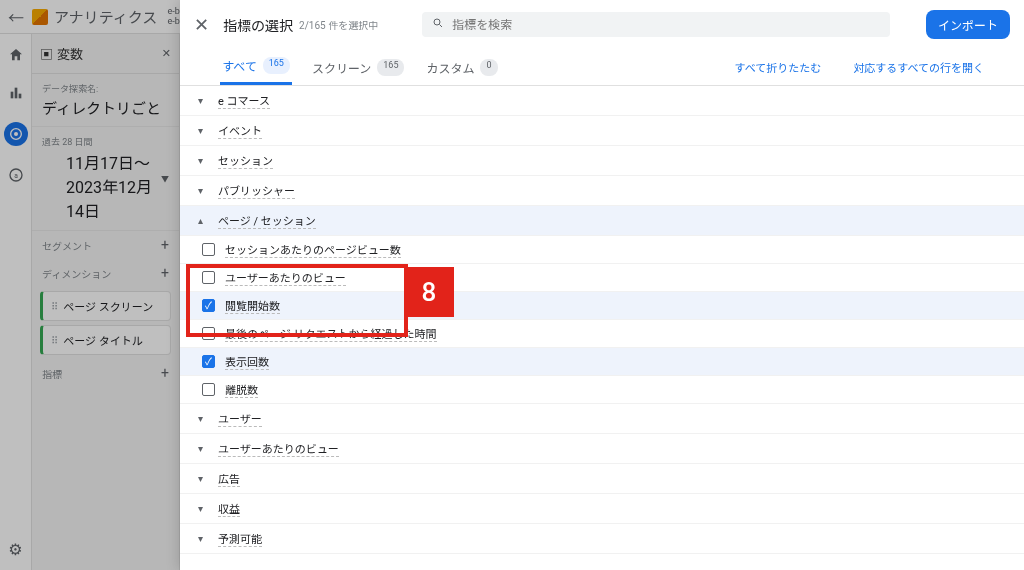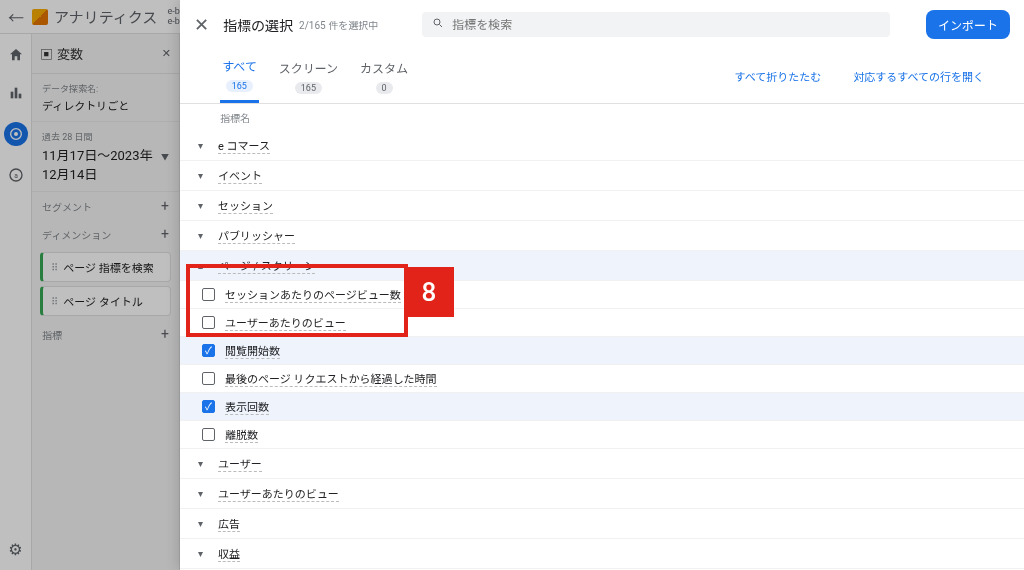--- a/index.html
+++ b/index.html
@@ -18,39 +18,39 @@
 .leftnav { position: absolute; top: 34px; left: 0; width: 32px; height: calc(570px - 34px); background: #fff; border-right: 1px solid #e0e0e0; display: flex; flex-direction: column; align-items: center; padding-top: 12px; gap: 20px; }
 .leftnav .nv { width: 18px; height: 18px; color: #5f6368; display:flex; align-items:center; justify-content:center; }
 .leftnav .nv.active { width: 24px; height: 24px; border-radius: 50%; background: #1a73e8; color: #fff; }
 .leftnav .gear { position: absolute; bottom: 12px; }
 
 .varpanel { position: absolute; top: 34px; left: 32px; width: 148px; height: calc(570px - 34px); background: #f5f5f5; border-right: 1px solid #e0e0e0; font-size: 11px; color: #5f6368; }
 .varpanel .hdr { display: flex; align-items: center; justify-content: space-between; padding: 10px 8px; border-bottom: 1px solid #e0e0e0; }
 .varpanel .hdr .ttl { display:flex; align-items:center; gap:4px; font-size: 13px; color:#333; }
 .varpanel .sec { padding: 8px 10px; border-bottom: 1px solid #e8e8e8; }
 .varpanel .lbl { font-size: 9px; color: #80868b; }
-.varpanel .val { font-size: 11px; color: #202124; margin-top: 2px; }
+.varpanel .val { font-size: 15px; color: #202124; margin-top: 2px; }
 .varpanel .rowh { display:flex; align-items:center; justify-content:space-between; padding: 6px 10px; font-size: 10px; color:#80868b; }
 .varpanel .chip { background:#fff; border:1px solid #e0e0e0; border-left:3px solid #34a853; border-radius:4px; padding:6px 8px; margin: 4px 8px; font-size:11px; color:#202124; display:flex; align-items:center; gap:6px; }
 .varpanel .chip .dots { color:#9aa0a6; font-size:10px; letter-spacing:-1px; }
 .varpanel .plus { font-size:14px; color:#5f6368; }
 
 
 .panel { position: absolute; top: 0; left: 180px; width: 844px; height: 570px; background: #fff; box-shadow: -2px 0 12px rgba(0,0,0,0.15); display:flex; flex-direction:column; }
 .p-head { display:flex; align-items:center; padding: 10px 14px 6px; gap: 14px; }
 .p-head .close { font-size:18px; color:#5f6368; }
 .p-head .title { font-size: 14px; color:#202124; }
 .p-head .sub { font-size: 10px; color:#80868b; margin-left: -8px; }
 .p-head .search { flex: 0 0 auto; margin-left: 30px; display:flex; align-items:center; background:#f1f3f4; border-radius:4px; padding:5px 10px; width: 468px; gap:8px; font-size:12px; color:#5f6368; }
 .p-head .search input { border:none; background:transparent; outline:none; font-size:12px; flex:1; }
 .p-head .spacer { flex:1; }
 .p-head .import { background:#1a73e8; color:#fff; border:none; border-radius:8px; padding:6px 12px; font-size:12px; }
 
 .tabs { display:flex; align-items:center; padding: 4px 40px 0; border-bottom:1px solid #e0e0e0; font-size:12px; gap: 18px; }
-.tabs .tab { padding: 8px 2px; color:#5f6368; display:flex; align-items:center; gap:6px;flex-direction:column; }
+.tabs .tab { padding: 8px 2px; color:#5f6368; display:flex; gap:6px; }
 .tabs .tab.active { color:#1a73e8; border-bottom: 3px solid #1a73e8; }
 .tabs .badge { background:#e8eaed; color:#5f6368; border-radius: 8px; padding: 1px 6px; font-size: 9px; }
 .tabs .tab.active .badge { background:#e8f0fe; color:#1a73e8; }
 .tabs .flex { flex:1; }
 .tabs .link { color:#1a73e8; font-size:11px; margin-left: 14px; }
 
 .listhdr { padding: 6px 40px; font-size:10px; color:#80868b; }
 .list { flex:1; overflow:auto; }
 .grp { display:flex; align-items:center; padding: 6px 18px; font-size:11px; color:#202124; border-bottom:1px solid #f1f1f1; min-height:27px; }
 .grp .arr { width:20px; color:#5f6368; font-size:10px; }
@@ -118,35 +118,35 @@
         </span>
       <span>✕</span>
     </div>
     <div class="sec">
       <div class="lbl">データ探索名:</div>
       <div class="val">ディレクトリごと</div>
     </div>
     <div class="sec" style="display:flex;align-items:center;justify-content:space-between;">
       <div>
         <div class="lbl">過去 28 日間</div>
-        <div class="val" style="font-size:13px;">11月17日～2023年12月14日</div>
+        <div class="val" style="font-size:16px;margin-left:24px;">11月17日～2023年12月14日</div>
       </div>
       <span style="font-size:8px;">▼</span>
     </div>
     <div class="rowh">
       <span>セグメント</span>
       <span class="plus">+</span>
     </div>
     <div class="rowh">
       <span>ディメンション</span>
       <span class="plus">+</span>
     </div>
     <div class="chip">
         <span class="dots">⠿</span>
-        <span>ページ 指標を検索</span>
+        <span>ページ スクリーン</span>
       </div>
     <div class="chip">
         <span class="dots">⠿</span>
         <span>ページ タイトル</span>
       </div>
     <div class="rowh">
       <span>指標</span>
       <span class="plus">+</span>
     </div>
   </div>
@@ -180,42 +180,41 @@
       </div>
     <div class="tab">
         <span>カスタム</span>
         <span class="badge">0</span>
       </div>
     <div class="flex"></div>
     <span class="link">すべて折りたたむ</span>
     <span class="link">対応するすべての行を開く</span>
   </div>
 
-  <div class="listhdr">指標名</div>
 
   <div class="list">
     <div class="grp">
         <span class="arr">▾</span>
         <span class="name">e コマース</span>
       </div>
     <div class="grp">
         <span class="arr">▾</span>
         <span class="name">イベント</span>
       </div>
     <div class="grp">
         <span class="arr">▾</span>
         <span class="name">セッション</span>
       </div>
     <div class="grp">
         <span class="arr">▾</span>
         <span class="name">パブリッシャー</span>
       </div>
     <div class="grp expanded">
         <span class="arr">▴</span>
-        <span class="name">ページ / スクリーン</span>
+        <span class="name">ページ / セッション</span>
       </div>
 
     <div class="item">
         <span class="cb"></span>
         <span class="name">セッションあたりのページビュー数</span>
       </div>
     <div class="item">
         <span class="cb"></span>
         <span class="name">ユーザーあたりのビュー</span>
       </div>

